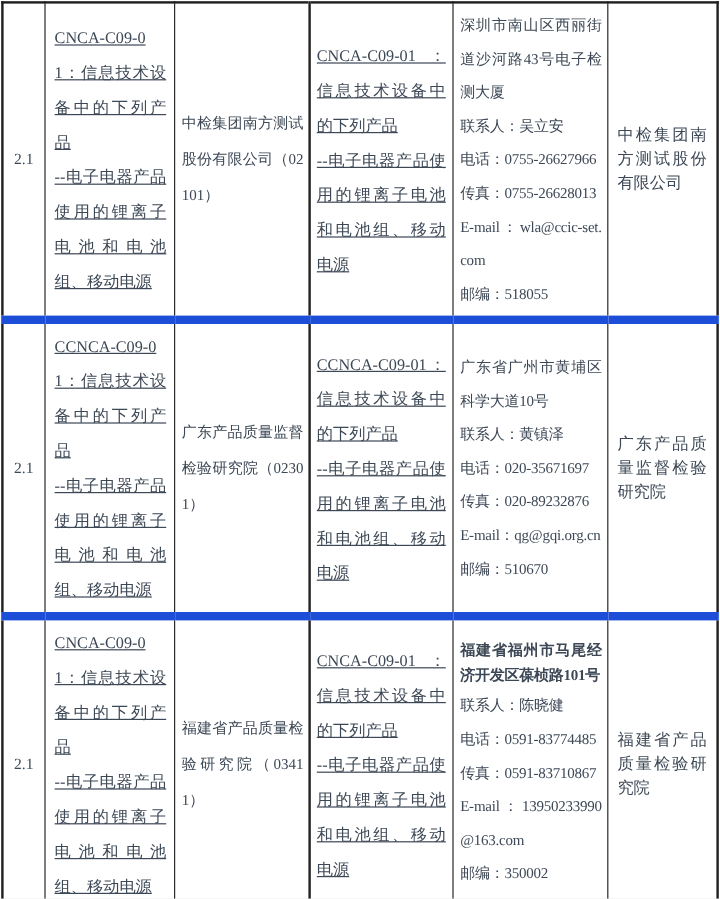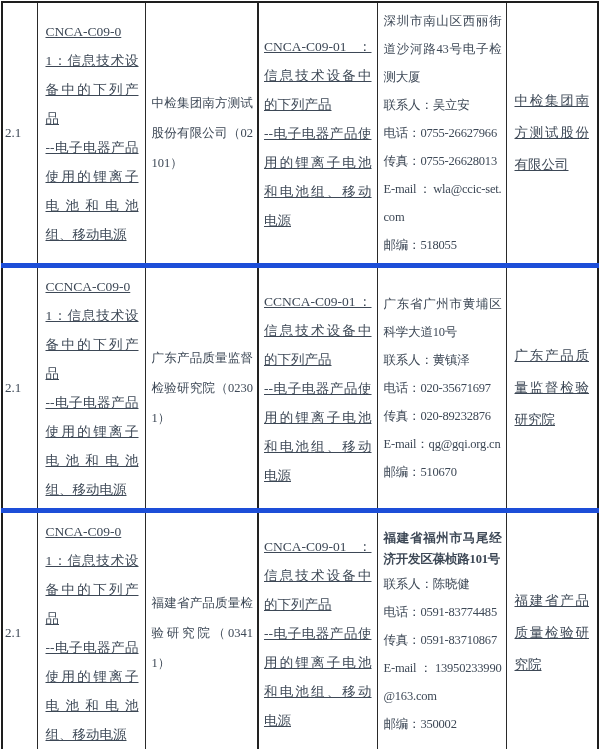--- a/index.html
+++ b/index.html
@@ -7,36 +7,36 @@
   .page {
     width:600px; height:749px; background:#ffffff; position:relative; overflow:hidden;
     font-family:"Liberation Serif","DejaVu Serif",serif; color:#3d4856;
   }
   table.cert {
     position:absolute; left:1px; top:1px; width:596px;
     border-collapse:collapse; table-layout:fixed;
     border:2px solid #1e1e1e;
   }
   td { border:1px solid #2a2a2a; vertical-align:middle; overflow:hidden; padding:4px 5px; }
-  tr.sep td { border-top:5px solid #1d4ed8; }
+  tr.sep td { border-top:7px solid #1d4ed8; }
   td.c4x { border-left:2px solid #222222; }
 
-  .c1 { font-size:13px; padding:2px; }
+  .c1 { text-align:center; font-size:13px; padding:2px; }
   .c2 { font-size:13.5px; line-height:29px; padding:4px 6px 4px 8px;
         text-align:justify; text-justify:inter-character; word-break:break-all; }
   .c3 { font-size:12.5px; line-height:30px; padding:4px 4px 4px 6px;
         text-align:justify; text-justify:inter-character; word-break:break-all; }
   .c4 { font-size:13.5px; line-height:29px; padding:4px 5px;
         text-align:justify; text-justify:inter-character; word-break:break-all; }
   .c5 { font-size:12.5px; line-height:28px; padding:4px 4px 4px 6px;
         word-break:break-all; letter-spacing:-0.2px;margin-left:11px; }
   .c5 .line { text-align:justify; text-justify:inter-character; }
   .addr-tight { line-height:21px;font-weight:bold; }
-  .c6 { font-size:13.5px; line-height:32px; padding:4px 8px;
-        text-align:justify; text-justify:inter-character; word-break:break-all;text-decoration:underline; }
+  .c6 { font-size:13.5px; line-height:20px; padding:4px 8px;
+        text-align:justify; text-justify:inter-character; word-break:break-all; }
   .para { margin:0;text-decoration:underline; }
   tr.r1 { height:262px; }
   tr.r2 { height:240px; }
   tr.r3 { height:231px; }
 </style>
 </head>
 <body>
 
 <div class="page">
   <table class="cert">

